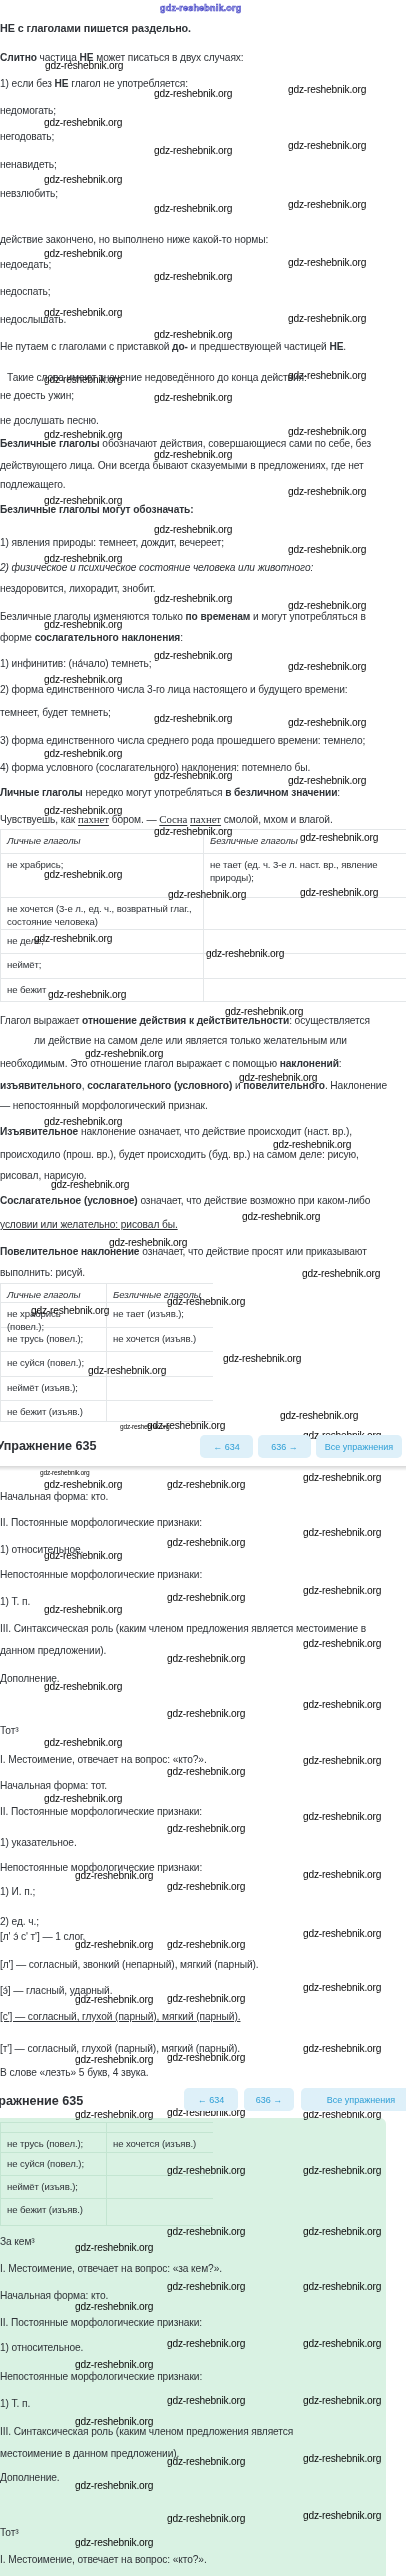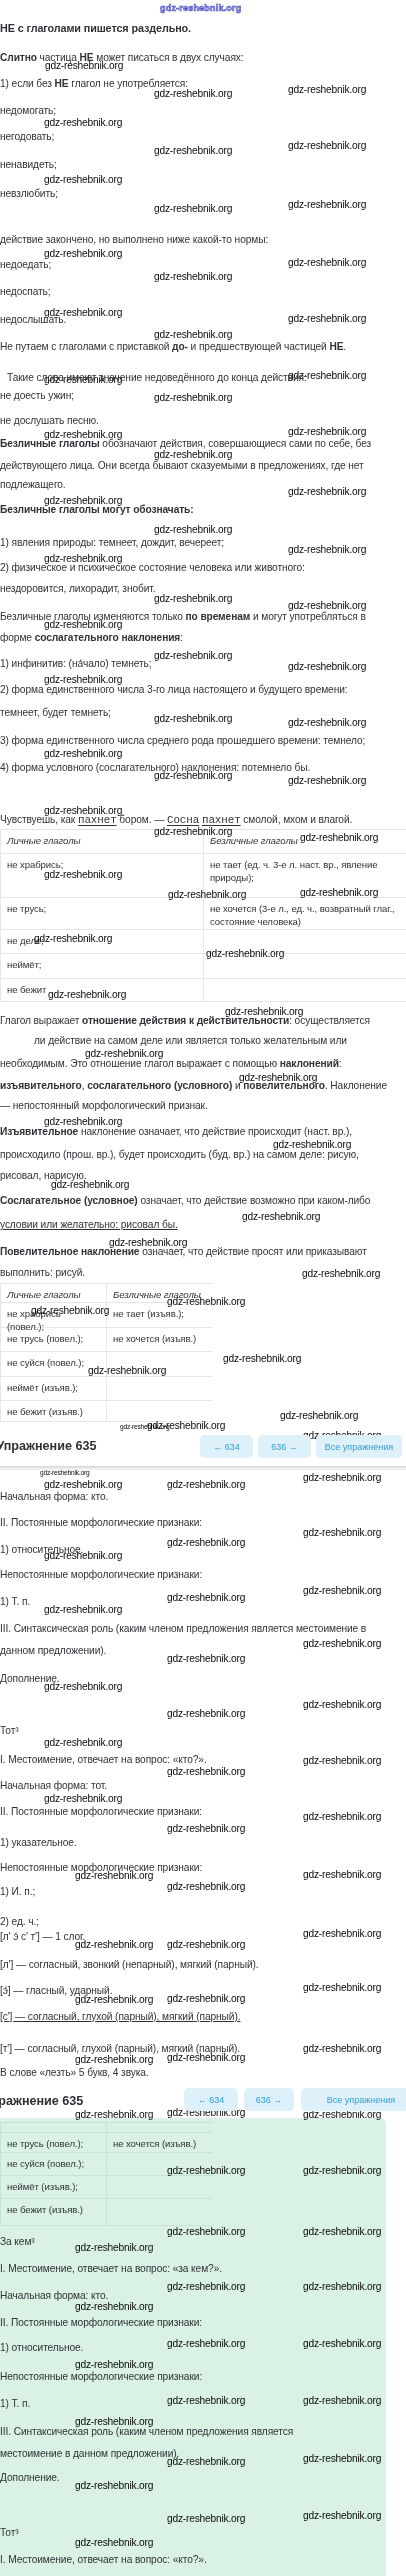--- a/index.html
+++ b/index.html
@@ -4,21 +4,21 @@
 <style>
   html,body{margin:0;padding:0;background:#ffffff;}
   #page{
     position:relative;width:407px;height:2576px;background:#ffffff;overflow:hidden;
     font-family:"Liberation Sans",sans-serif;color:#2f3338;
   }
   .green{position:absolute;border-top-right-radius:6px;z-index:0;}
   .line{position:absolute;left:0;white-space:nowrap;font-size:10.2px;letter-spacing:-0.1px;z-index:3;line-height:13px;}
   .line .b{font-weight:bold;}
   .line .u{text-decoration:underline;text-underline-offset:1.8px;}
-  .line .serif{font-family:Liberation Mono, monospace;font-size:1.07em;}
+  .line .serif{font-family:Liberation Serif, serif;font-size:1.07em;}
   .wm{position:absolute;color:#0b0b0b;font-size:10.2px;white-space:nowrap;letter-spacing:-0.2px;z-index:2;}
   .wm.small{font-size:6.6px;}
   .logo{position:absolute;font-size:9px;font-weight:bold;letter-spacing:0.2px;color:#b9b9ea;
         -webkit-text-stroke:0.6px #4646c6;z-index:3;}
   .table{position:absolute;z-index:1;border-top:0.6px solid var(--bc);border-left:0.6px solid var(--bc);box-sizing:border-box;}
   .trow{display:flex;border-bottom:0.6px solid var(--bc);box-sizing:border-box;}
   .tcell{box-sizing:border-box;padding:5.4px 6px 0 6px;font-size:9.6px;line-height:12.6px;letter-spacing:-0.1px;}
   .tcell:first-child{border-right:0.6px solid var(--bc);}
   .tcell.hdr{font-style:italic;}
   .extitle{position:absolute;font-weight:bold;font-size:12.6px;color:#2e3136;white-space:nowrap;z-index:3;}
@@ -48,29 +48,30 @@
     <div class="line" style="top: 313px;"><span>недослышать.</span></div>
     <div class="line" style="top: 340px;"><span>Не путаем с глаголами с приставкой </span><span class="b">до-</span><span> и предшествующей частицей </span><span class="b">НЕ</span><span>.</span></div>
     <div class="line" style="top: 371px; margin-left: 7px;"><span>Такие слова имеют значение недоведённого до конца действия:</span></div>
     <div class="line" style="top: 389px;"><span>не доесть ужин;</span></div>
     <div class="line" style="top: 414px;"><span>не дослушать песню.</span></div>
     <div class="line" style="top: 437px;"><span class="b">Безличные глаголы</span><span> обозначают действия, совершающиеся сами по себе, без</span></div>
     <div class="line" style="top: 459px;"><span>действующего лица. Они всегда бывают сказуемыми в предложениях, где нет</span></div>
     <div class="line" style="top: 478px;"><span>подлежащего.</span></div>
     <div class="line" style="top: 503px;"><span class="b">Безличные глаголы могут обозначать:</span></div>
     <div class="line" style="top: 536px;"><span>1) явления природы: темнеет, дождит, вечереет;</span></div>
-    <div class="line" style="top: 561px;"><span>2) физическое и психическое состояние человека или животного:</span></div>
+    <div class="line" style="top: 561px; font-style: italic;"><span>2) физическое и психическое состояние человека или животного:</span></div>
     <div class="line" style="top: 582px;"><span>нездоровится, лихорадит, знобит.</span></div>
     <div class="line" style="top: 610px;"><span>Безличные глаголы изменяются только </span><span class="b">по временам</span><span> и могут употребляться в</span></div>
     <div class="line" style="top: 631px;"><span>форме </span><span class="b">сослагательного наклонения</span><span>:</span></div>
     <div class="line" style="top: 657px;"><span>1) инфинитив: (на́чало) темнеть;</span></div>
     <div class="line" style="top: 683px;"><span>2) форма единственного числа 3-го лица настоящего и будущего времени:</span></div>
     <div class="line" style="top: 706px;"><span>темнеет, будет темнеть;</span></div>
     <div class="line" style="top: 734px;"><span>3) форма единственного числа среднего рода прошедшего времени: темнело;</span></div>
     <div class="line" style="top: 761px;"><span>4) форма условного (сослагательного) наклонения: потемнело бы.</span></div>
+    <div class="line" style="top: 786px;"><span class="b">Личные глаголы</span><span> нередко могут употребляться </span><span class="b">в безличном значении</span><span>:</span></div>
     <div class="line" style="top: 813px;"><span>Чувствуешь, как </span><span class="u serif">пахнет</span><span> бором. — </span><span class="u serif">Сосна</span><span> </span><span class="u serif">пахнет</span><span> смолой, мхом и влагой.</span></div>
     <div class="line" style="top: 1014px;"><span>Глагол выражает </span><span class="b">отношение действия к действительности</span><span>: осуществляется</span></div>
     <div class="line" style="top: 1034px; margin-left: 34px;"><span>ли действие на самом деле или является только желательным или</span></div>
     <div class="line" style="top: 1057px;"><span>необходимым. Это отношение глагол выражает с помощью </span><span class="b">наклонений</span><span>:</span></div>
     <div class="line" style="top: 1079px;"><span class="b">изъявительного</span><span>, </span><span class="b">сослагательного (условного)</span><span> и </span><span class="b">повелительного</span><span>. Наклонение</span></div>
     <div class="line" style="top: 1099px;"><span>— непостоянный морфологический признак.</span></div>
     <div class="line" style="top: 1125px;"><span class="b">Изъявительное</span><span> наклонение означает, что действие происходит (наст. вр.),</span></div>
     <div class="line" style="top: 1148px;"><span>происходило (прош. вр.), будет происходить (буд. вр.) на самом деле: рисую,</span></div>
     <div class="line" style="top: 1169px;"><span>рисовал, нарисую.</span></div>
     <div class="line" style="top: 1194px;"><span class="b">Сослагательное (условное)</span><span> означает, что действие возможно при каком-либо</span></div>
@@ -233,21 +234,20 @@
     <div class="table" style="left: 0px; top: 829px; width: 407px; --bc: #e4e7e9;">
       <div class="trow" style="height: 24px;">
         <div class="tcell hdr" style="width: 203px;">Личные глаголы</div>
         <div class="tcell hdr" style="width: 203px;">Безличные глаголы</div>
       </div>
       <div class="trow" style="height: 44px;">
         <div class="tcell" style="width: 203px;">не храбрись;</div>
         <div class="tcell" style="width: 203px;">не тает (ед. ч. 3-е л. наст. вр., явление природы);</div>
       </div>
       <div class="trow" style="height: 32px;">
-        <div class="tcell" style="width: 203px;">не трусь;</div>
         <div class="tcell" style="width: 203px;">не хочется (3-е л., ед. ч., возвратный глаг., состояние человека)</div>
       </div>
       <div class="trow" style="height: 24px;">
         <div class="tcell" style="width: 203px;">не деле;</div>
         <div class="tcell" style="width: 203px;"></div>
       </div>
       <div class="trow" style="height: 25px;">
         <div class="tcell" style="width: 203px;">неймёт;</div>
         <div class="tcell" style="width: 203px;"></div>
       </div>

